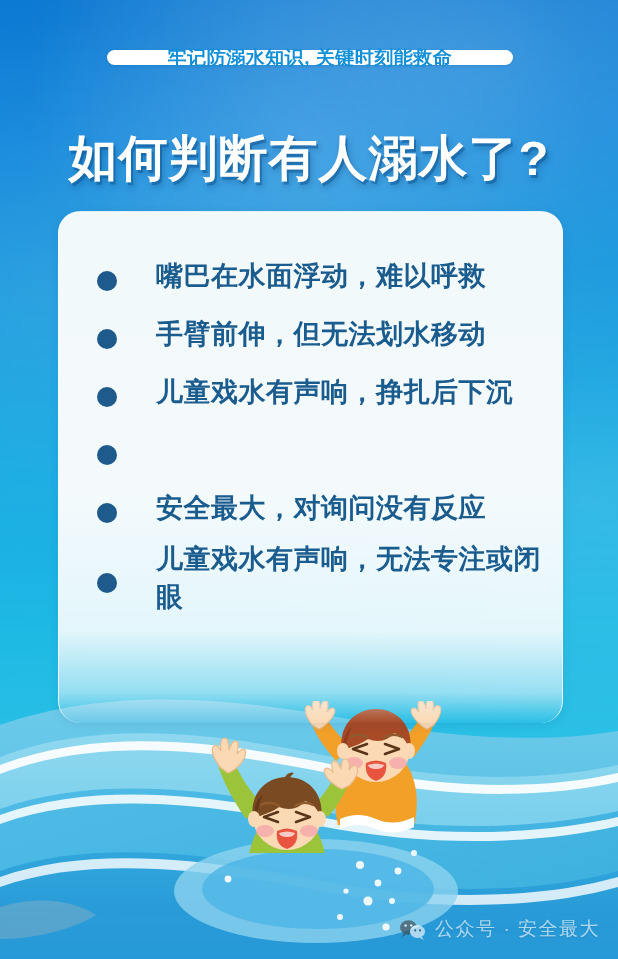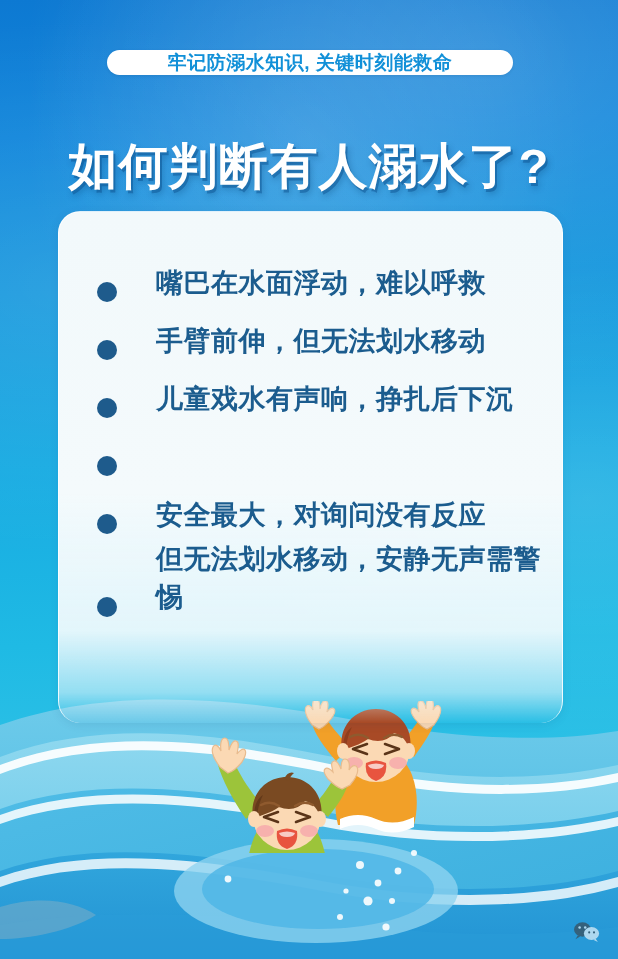--- a/index.html
+++ b/index.html
@@ -44,39 +44,39 @@
   }
 
   
   .water { position:absolute; left:0; right:0; bottom:0; height:320px; }
   .water svg { display:block; width:100%; height:100%; }
 
   
   .pill {
     position:absolute;
     left:107px; top:50px;
-    width:406px; height:25px;
+    width:406px; height:15px;
     background:#ffffff;
     border-radius:17px;
     display:flex; align-items:center; justify-content:center;
     box-shadow:0 1px 3px rgba(0,40,80,.12);
   }
   .pill-text {
     font-size:19px;
     font-weight:700;
     color:#1190d8;
     letter-spacing:.5px;
     white-space:nowrap;
     line-height:1;
   }
 
   
   .title {
     position:absolute;
-    left:0; right:0; top:140px;
+    left:0; right:0; top:132px;
     text-align:center;
     font-size:49px;
     font-weight:900;
     color:#ffffff;
     letter-spacing:1px;
     line-height:1.1;
     white-space:nowrap;
     text-shadow:
        2px 3px 0 rgba(8,78,140,.45),
        3px 5px 6px rgba(6,60,110,.30);
@@ -100,21 +100,21 @@
   }
 
   .list {
     position:absolute;
     left:28px; top:32px; right:18px;
     display:flex;
     flex-direction:column;
   }
   .item {
     display:flex;
-    align-items:flex-end;
+    align-items:center;
     min-height:58px;
     padding-top:6px;
   }
   .bullet {
     flex:0 0 auto;
     width:20px; height:20px;
     border-radius:50%;
     background:#1e5b8c;
     margin-top:9px;
     margin-left:10px;
@@ -333,34 +333,35 @@
       </div>
 
 
       <div class="item">
         <span class="bullet"></span>
         <span class="item-text">安全最大，对询问没有反应</span>
       </div>
 
       <div class="item">
         <span class="bullet"></span>
-        <span class="item-text">但无法划水移动，安静无声需警惕</span>
+        <span class="item-text">儿童戏水有声响，无法专注或闭眼</span>
       </div>
 
     </div>
   </div>
 
   <div class="watermark">
     <span class="wm-icon">
       <svg viewBox="0 0 27 21">
         <ellipse cx="9.5" cy="8.5" rx="8.5" ry="7.2" fill="#3d4045"></ellipse>
         <path d="M5,14 l-2.5,4.2 4.6,-2.6 Z" fill="#3d4045"></path>
         <ellipse cx="18.5" cy="12.5" rx="7.6" ry="6.4" fill="#ffffff"></ellipse>
         <path d="M22.5,17.6 l2.4,3.4 -4.2,-2.1 Z" fill="#ffffff"></path>
         <circle cx="6.6" cy="6.6" r="1.25" fill="#ffffff"></circle>
         <circle cx="12.2" cy="6.6" r="1.25" fill="#ffffff"></circle>
         <circle cx="16.2" cy="11.4" r="1.05" fill="#3d4045"></circle>
         <circle cx="21.0" cy="11.4" r="1.05" fill="#3d4045"></circle>
       </svg>
     </span>
+    <span class="wm-text">公众号 · 安全最大</span>
   </div>
 
 </div>
 
 </body></html>

